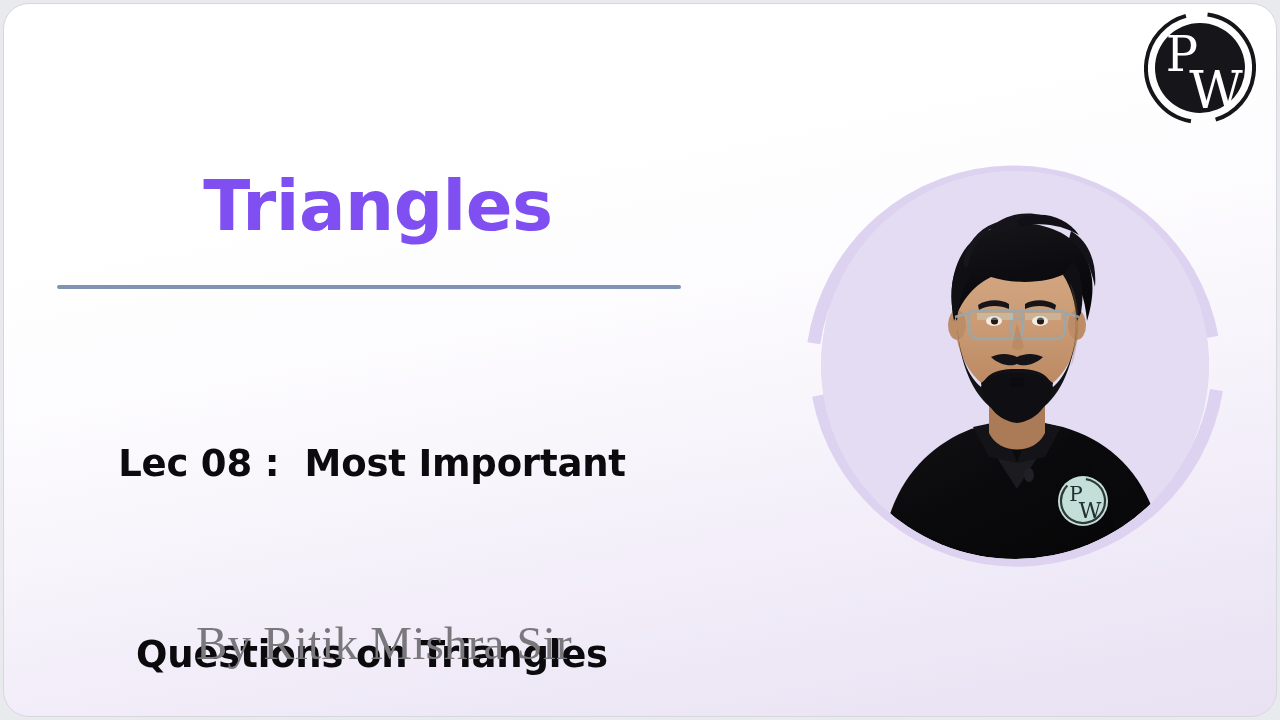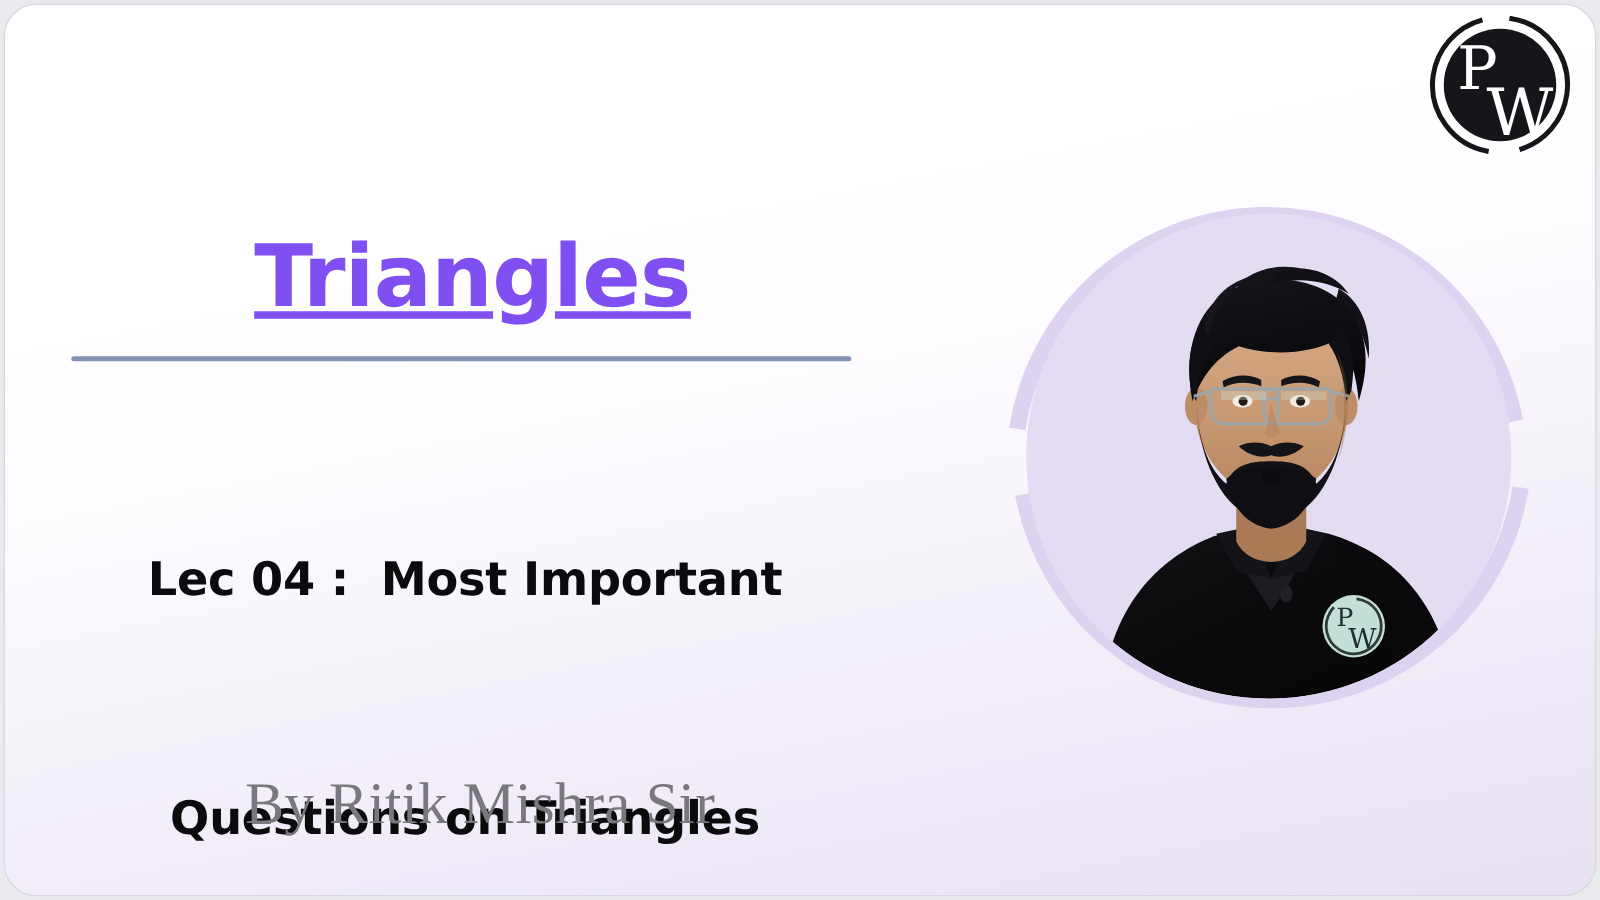--- a/index.html
+++ b/index.html
@@ -45,30 +45,29 @@
   
   .text-col {
     position: absolute;
     left: 0px;
     top: 168px;
     width: 736px;
     height: 270px;
   }
 
   .title {
-    margin: 16px;
+    margin: 0;
     text-align: center;
     font-family: "DejaVu Sans", sans-serif;
     font-weight: 700;
     font-size: 69px;
     line-height: 1.0;
     letter-spacing: -0.5px;
     color: #7f4ff2;
     padding-left: 12px;
-    text-decoration: underline;
   }
 
   .rule {
     position: absolute;
     left: 53px;
     top: 113px;
     width: 624px;
     height: 4px;
     border-radius: 2px;
     background: #8292b4;
@@ -154,21 +153,21 @@
 <div id="slide-root">
   <div class="slide-card">
 
     <div class="text-col">
 
       <h1 class="title">Triangles</h1>
 
       <div class="rule"></div>
 
       <div class="subtitle">
-        <span class="sub-line">Lec 04 :  Most Important</span>
+        <span class="sub-line">Lec 08 :  Most Important</span>
         <span class="sub-line">Questions on Triangles</span>
       </div>
     </div>
 
     <div class="byline">By Ritik Mishra Sir</div>
 
     <div class="medallion">
 
       <svg class="ring-arcs" viewBox="0 0 440 440">
 

